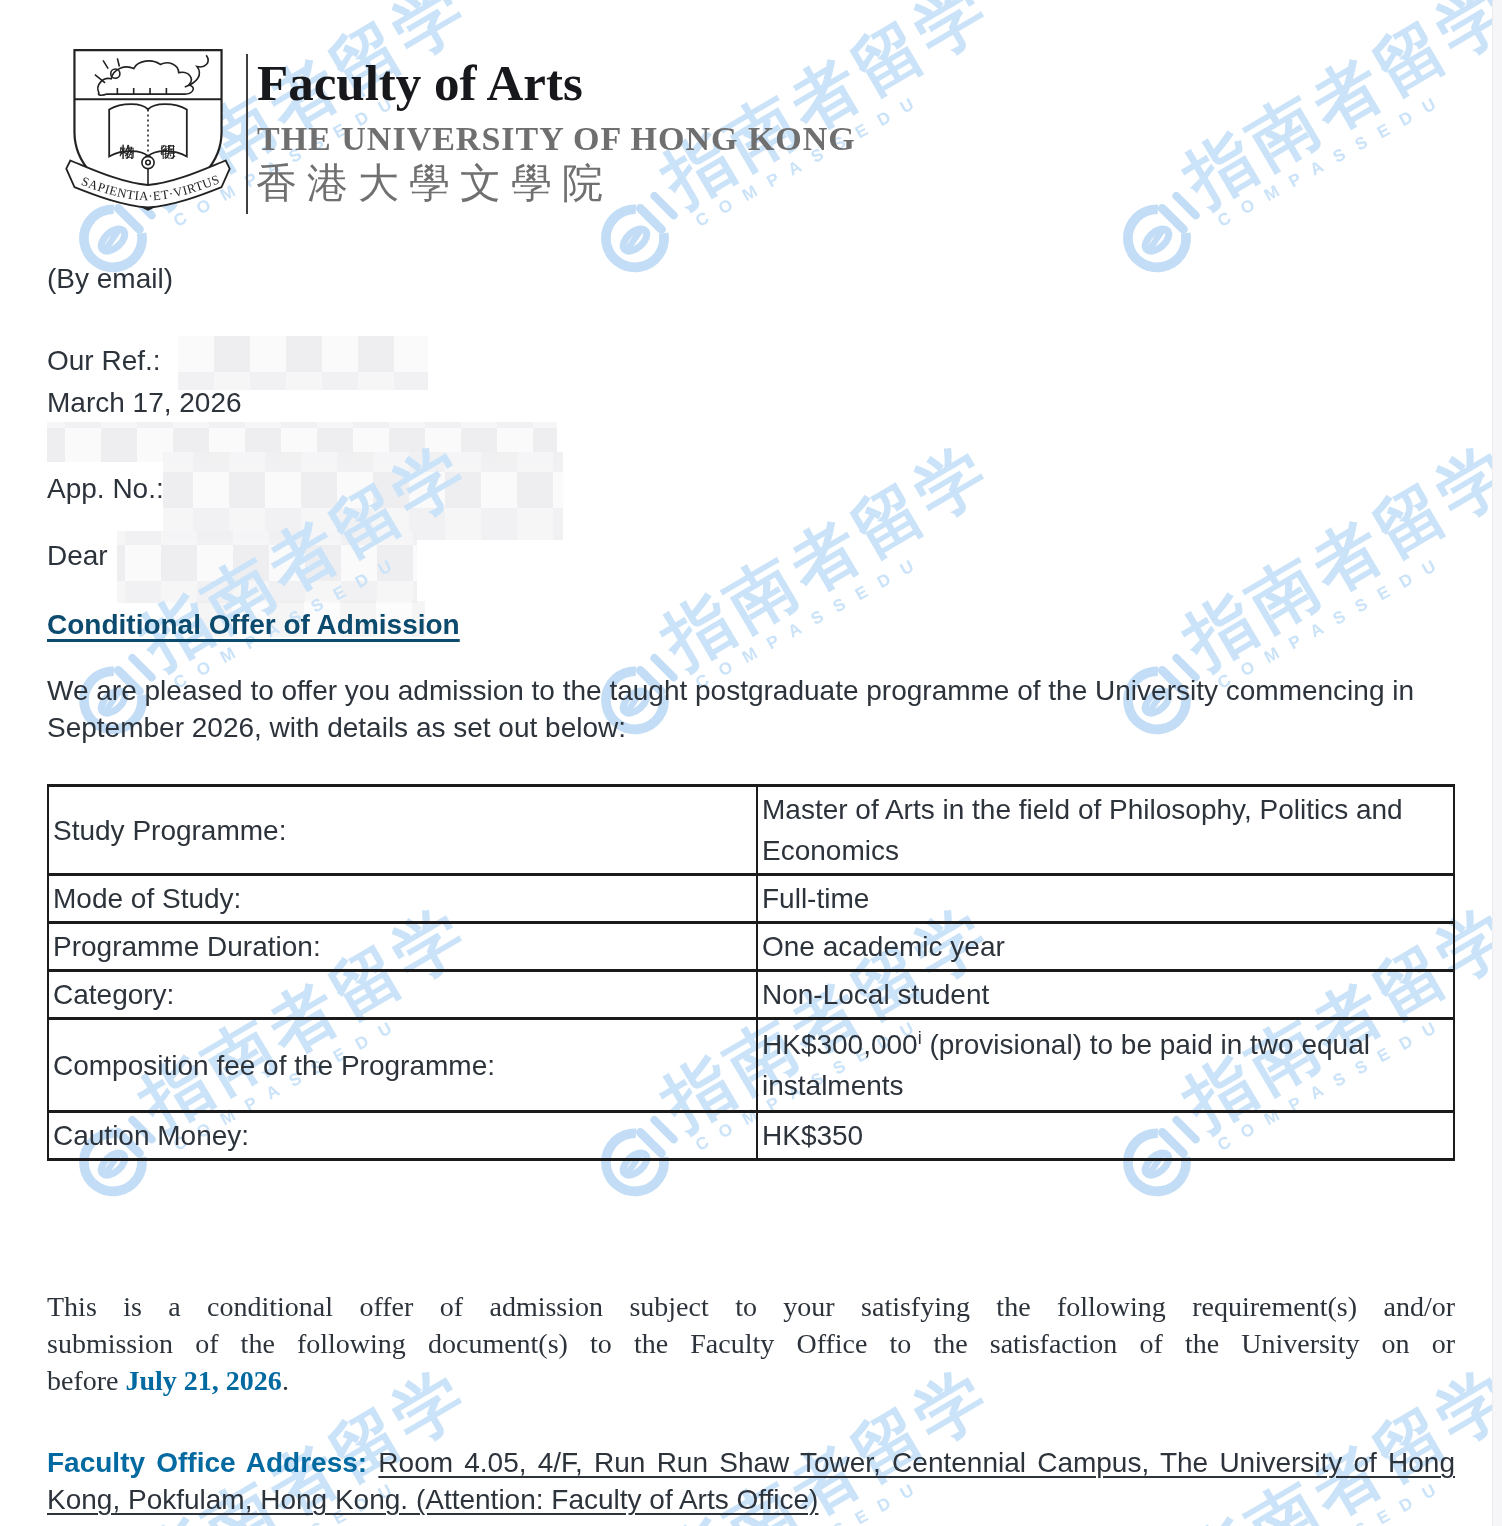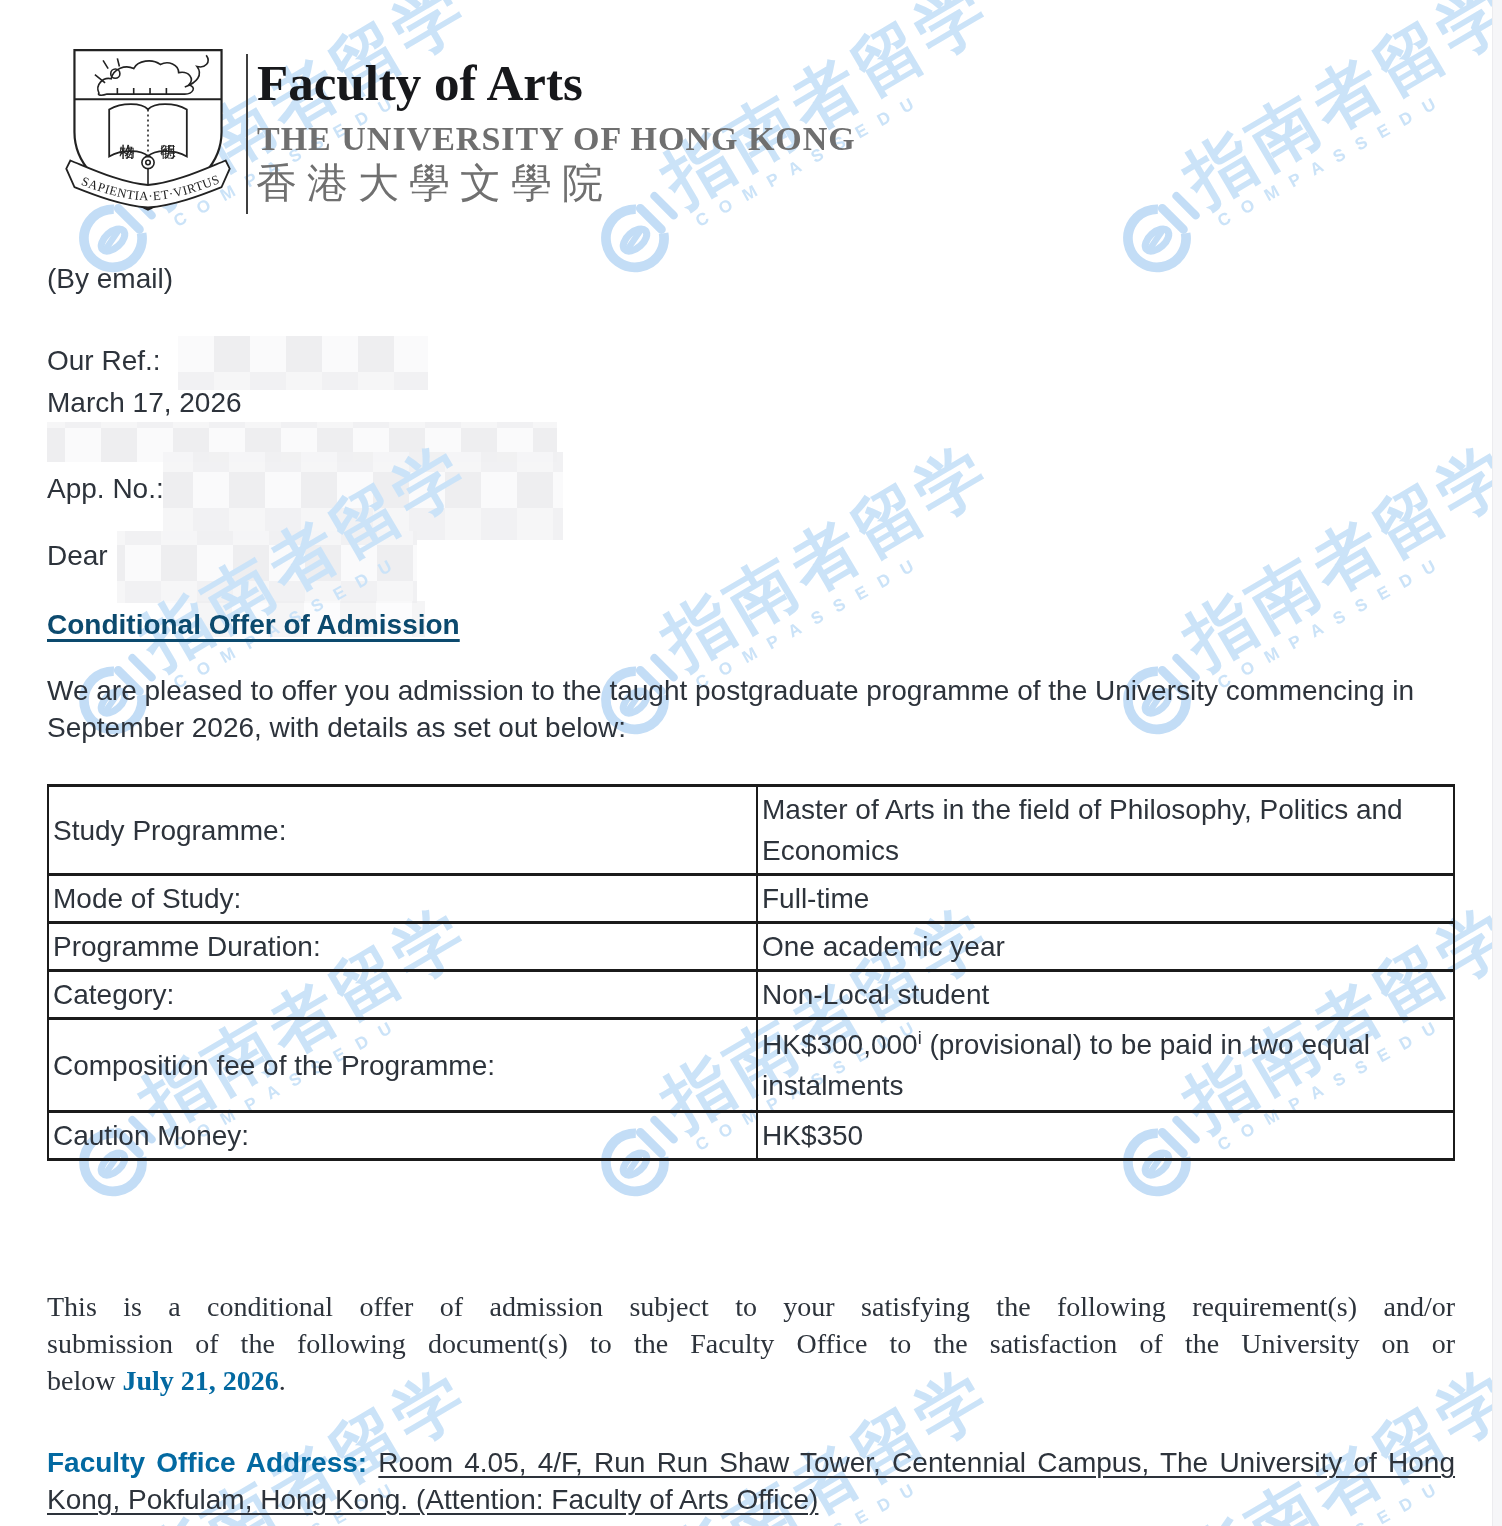--- a/index.html
+++ b/index.html
@@ -289,21 +289,21 @@
       <tr class="h1line">
         <td class="c1">Caution Money:</td>
         <td><span>HK$350</span><sup></sup><span></span></td>
       </tr>
       </tbody>
     </table>
 
     <div class="para justify" style="top:1288px;font-family:Liberation Serif, serif;">
       <div>This is a conditional offer of admission subject to your satisfying the following requirement(s) and/or</div>
       <div>submission of the following document(s) to the Faculty Office to the satisfaction of the University on or</div>
-      <div class="last"><span>below </span><b>July 21, 2026</b><span>.</span></div>
+      <div class="last"><span>before </span><b>July 21, 2026</b><span>.</span></div>
     </div>
 
     <div class="para addr" style="top:1444px;">
       <b>Faculty Office Address:</b>
       <u>Room 4.05, 4/F, Run Run Shaw Tower, Centennial Campus, The University of Hong Kong, Pokfulam, Hong Kong. (Attention: Faculty of Arts Office)</u>
     </div>
 
   </div>
 
   <div class="edge-strip"></div>

